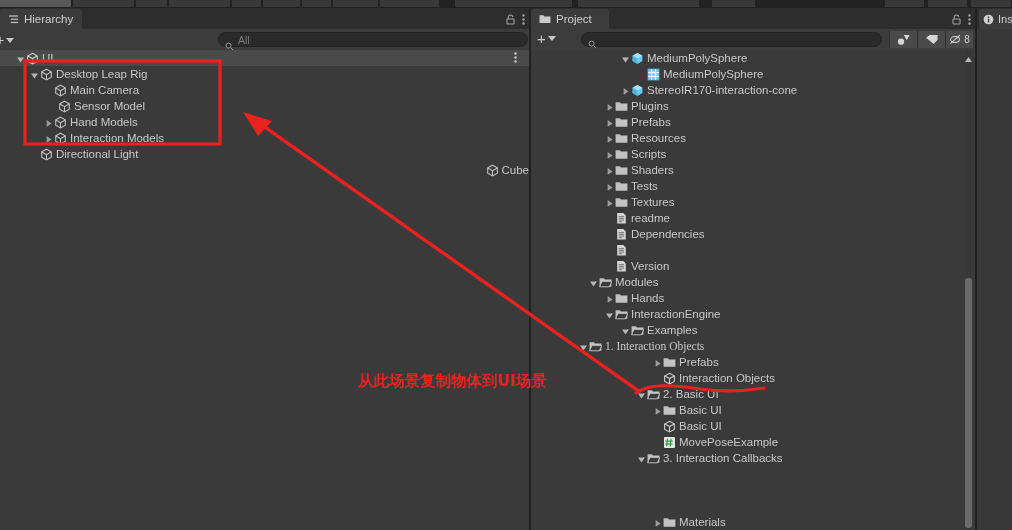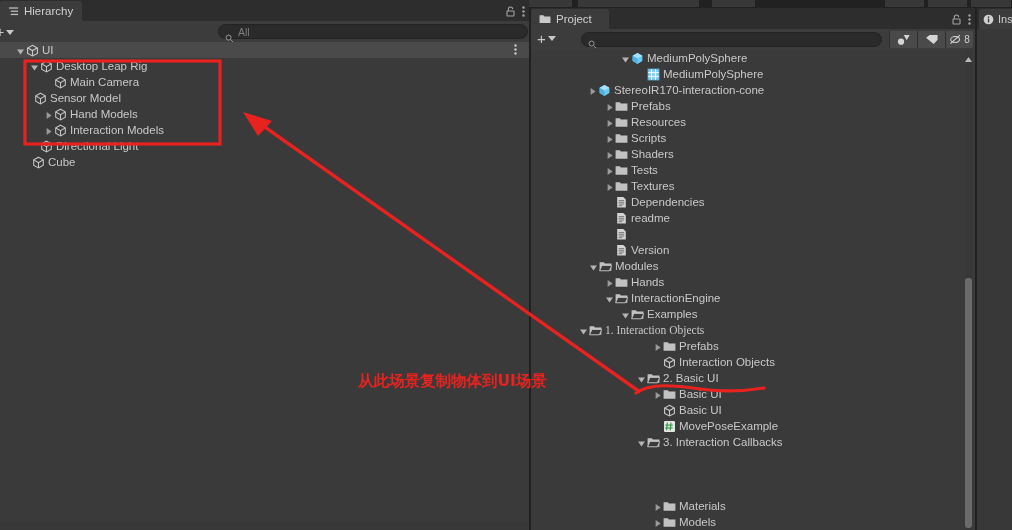--- a/index.html
+++ b/index.html
@@ -11,21 +11,21 @@
   }
   #root { position: relative; width: 1012px; height: 530px; }
 
   
   .toolstrip { position:absolute; left:0; top:0; width:1012px; height:8px; background:#212121; }
   .toolstrip .tbtn { position:absolute; top:0; height:7px; background:#383838; border-right:1px solid #212121; }
   .toolstrip .tbtn.sel { background:#585858; }
 
   
   .panel { position:absolute; background:#383838; }
-  #hierarchy-panel { left:0; top:0; width:529px; height:522px; }
+  #hierarchy-panel { left:0; top:8px; width:529px; height:522px; }
   #project-panel  { left:531px; top:8px; width:444px; height:522px; }
   #inspector-panel{ left:977px; top:8px; width:35px; height:522px; }
 
   .panel-divider { position:absolute; top:8px; width:2px; height:522px; background:#212121; }
 
   
   .tabbar { position:relative; height:21px; background:#2d2d2d; }
   .tab {
     position:absolute; left:0; top:1px; height:20px;
     display:flex; align-items:center; gap:5px;
@@ -201,21 +201,21 @@
         <div class="row" style="padding-left: 44px;">
           <span class="arrow blank"></span>
           <span class="ico"><svg width="13" height="13" viewBox="0 0 13 13">
               <g fill="none" stroke="#c4c4c4" stroke-width="1.05">
                 <path d="M6.5 1.2 11.3 3.9v5.3L6.5 11.9 1.7 9.2V3.9z"></path>
                 <path d="M1.9 4 6.5 6.6 11.1 4M6.5 6.6v5.2"></path>
               </g>
             </svg></span>
           <span class="rowlabel">Main Camera</span>
         </div>
-        <div class="row" style="padding-left: 24px;">
+        <div class="row" style="padding-left: 48px;">
           <span class="arrow blank"></span>
           <span class="ico"><svg width="13" height="13" viewBox="0 0 13 13">
               <g fill="none" stroke="#c4c4c4" stroke-width="1.05">
                 <path d="M6.5 1.2 11.3 3.9v5.3L6.5 11.9 1.7 9.2V3.9z"></path>
                 <path d="M1.9 4 6.5 6.6 11.1 4M6.5 6.6v5.2"></path>
               </g>
             </svg></span>
           <span class="rowlabel">Sensor Model</span>
         </div>
         <div class="row" style="padding-left: 44px;">
@@ -245,21 +245,21 @@
         <div class="row" style="padding-left: 30px;">
           <span class="arrow blank"></span>
           <span class="ico"><svg width="13" height="13" viewBox="0 0 13 13">
               <g fill="none" stroke="#c4c4c4" stroke-width="1.05">
                 <path d="M6.5 1.2 11.3 3.9v5.3L6.5 11.9 1.7 9.2V3.9z"></path>
                 <path d="M1.9 4 6.5 6.6 11.1 4M6.5 6.6v5.2"></path>
               </g>
             </svg></span>
           <span class="rowlabel">Directional Light</span>
         </div>
-        <div class="row" style="padding-left: 22px;">
+        <div class="row" style="padding-left: 44px; justify-content: flex-end;">
           <span class="arrow blank"></span>
           <span class="ico"><svg width="13" height="13" viewBox="0 0 13 13">
               <g fill="none" stroke="#c4c4c4" stroke-width="1.05">
                 <path d="M6.5 1.2 11.3 3.9v5.3L6.5 11.9 1.7 9.2V3.9z"></path>
                 <path d="M1.9 4 6.5 6.6 11.1 4M6.5 6.6v5.2"></path>
               </g>
             </svg></span>
           <span class="rowlabel">Cube</span>
         </div>
       </div>
@@ -373,32 +373,41 @@
                 <g stroke="#ffffff" stroke-width="0.9">
                   <line x1="4.6" y1="1" x2="4.6" y2="12"></line>
                   <line x1="8.4" y1="1" x2="8.4" y2="12"></line>
                   <line x1="1" y1="4.6" x2="12" y2="4.6"></line>
                   <line x1="1" y1="8.4" x2="12" y2="8.4"></line>
                 </g>
               </g>
             </svg></span>
           <span class="rowlabel">MediumPolySphere</span>
         </div>
-        <div class="row" style="padding-left: 57px; align-items: center;">
+        <div class="row" style="padding-left: 90px; align-items: center;">
           <span class="arrow"><svg width="9" height="9" viewBox="0 0 9 9">
               <path d="M2.6 1v7l5-3.5z" fill="#9a9a9a"></path>
             </svg></span>
           <span class="ico"><svg width="13" height="13" viewBox="0 0 13 13">
               <g>
                 <path d="M6.5 1 11.4 3.7v5.4L6.5 11.9 1.6 9.1V3.7z" fill="#6fc9f2"></path>
                 <path d="M6.5 1 11.4 3.7 6.5 6.5 1.6 3.7z" fill="#a5e0fa"></path>
                 <path d="M6.5 6.5v5.4L1.6 9.1V3.7z" fill="#4fb3e0"></path>
               </g>
             </svg></span>
           <span class="rowlabel">StereoIR170-interaction-cone</span>
+        </div>
+        <div class="row" style="padding-left: 74px;">
+          <span class="arrow"><svg width="9" height="9" viewBox="0 0 9 9">
+              <path d="M2.6 1v7l5-3.5z" fill="#9a9a9a"></path>
+            </svg></span>
+          <span class="ico"><svg width="13" height="13" viewBox="0 0 13 13">
+              <path d="M0.6 2.2h4.2l1.1 1.3h6.5v7.3H0.6z" fill="#c2c2c2"></path>
+            </svg></span>
+          <span class="rowlabel">Plugins</span>
         </div>
         <div class="row" style="padding-left: 74px;">
           <span class="arrow"><svg width="9" height="9" viewBox="0 0 9 9">
               <path d="M2.6 1v7l5-3.5z" fill="#9a9a9a"></path>
             </svg></span>
           <span class="ico"><svg width="13" height="13" viewBox="0 0 13 13">
               <path d="M0.6 2.2h4.2l1.1 1.3h6.5v7.3H0.6z" fill="#c2c2c2"></path>
             </svg></span>
           <span class="rowlabel">Prefabs</span>
         </div>
@@ -453,36 +462,36 @@
               <g>
                 <path d="M2.2 0.9h6.1l2.5 2.5v8.1H2.2z" fill="#d3d3d3"></path>
                 <g stroke="#6a6a6a" stroke-width="0.85">
                   <line x1="3.7" y1="4.6" x2="9.1" y2="4.6"></line>
                   <line x1="3.7" y1="6.3" x2="9.1" y2="6.3"></line>
                   <line x1="3.7" y1="8" x2="9.1" y2="8"></line>
                   <line x1="3.7" y1="9.7" x2="7.3" y2="9.7"></line>
                 </g>
               </g>
             </svg></span>
-          <span class="rowlabel">Dependencies</span>
+          <span class="rowlabel">readme</span>
         </div>
         <div class="row" style="padding-left: 74px;">
           <span class="arrow blank"></span>
           <span class="ico"><svg width="13" height="13" viewBox="0 0 13 13">
               <g>
                 <path d="M2.2 0.9h6.1l2.5 2.5v8.1H2.2z" fill="#d3d3d3"></path>
                 <g stroke="#6a6a6a" stroke-width="0.85">
                   <line x1="3.7" y1="4.6" x2="9.1" y2="4.6"></line>
                   <line x1="3.7" y1="6.3" x2="9.1" y2="6.3"></line>
                   <line x1="3.7" y1="8" x2="9.1" y2="8"></line>
                   <line x1="3.7" y1="9.7" x2="7.3" y2="9.7"></line>
                 </g>
               </g>
             </svg></span>
-          <span class="rowlabel">readme</span>
+          <span class="rowlabel">Dependencies</span>
         </div>
         <div class="row" style="padding-left: 74px;">
           <span class="arrow blank"></span>
           <span class="ico"><svg width="13" height="13" viewBox="0 0 13 13">
               <g>
                 <path d="M2.2 0.9h6.1l2.5 2.5v8.1H2.2z" fill="#d3d3d3"></path>
                 <g stroke="#6a6a6a" stroke-width="0.85">
                   <line x1="3.7" y1="4.6" x2="9.1" y2="4.6"></line>
                   <line x1="3.7" y1="6.3" x2="9.1" y2="6.3"></line>
                   <line x1="3.7" y1="8" x2="9.1" y2="8"></line>

